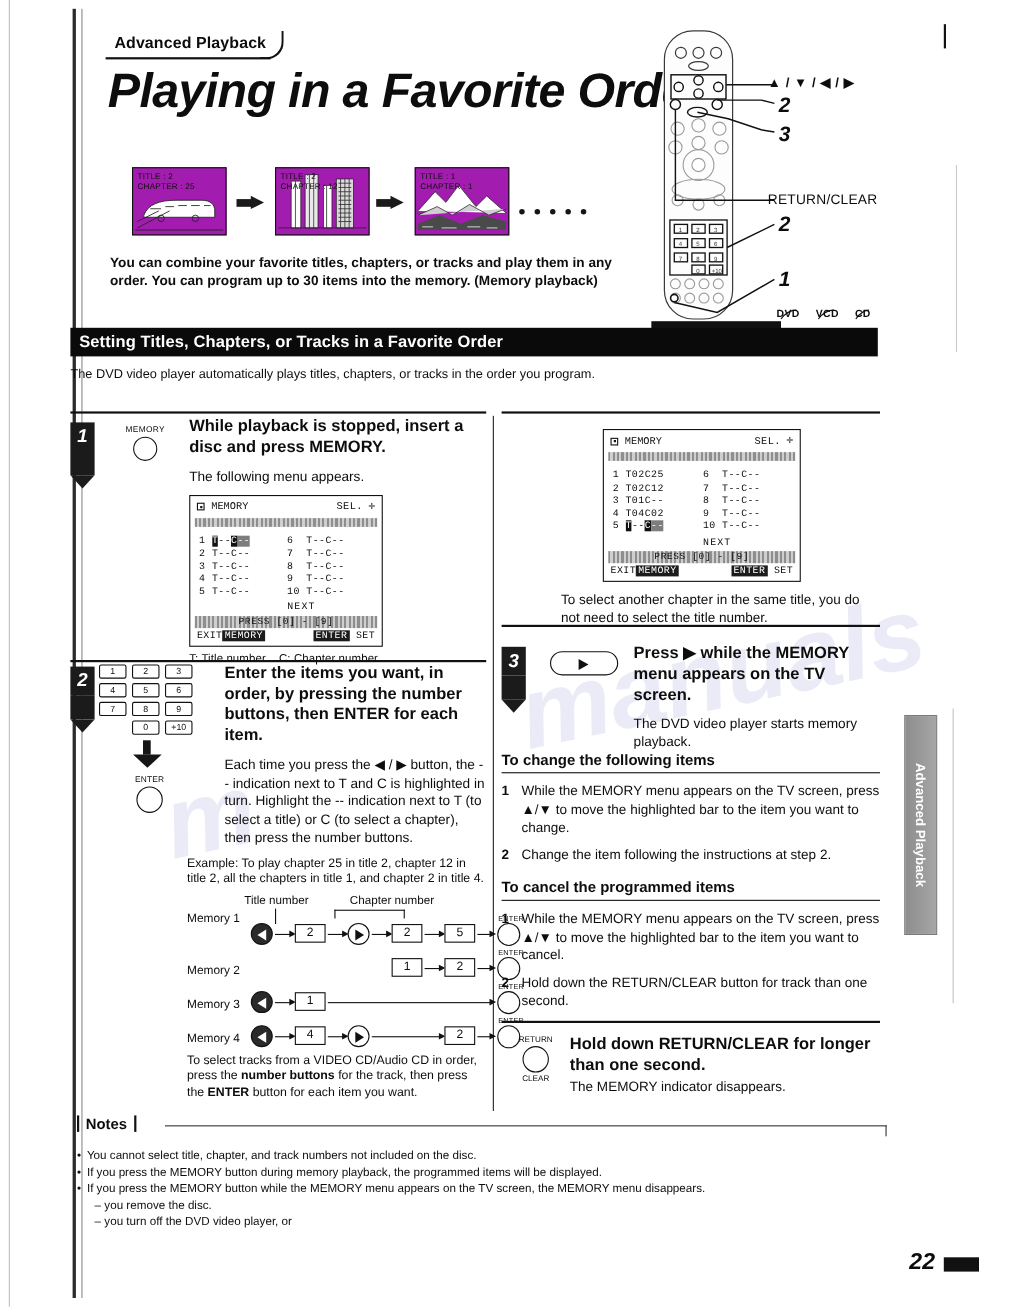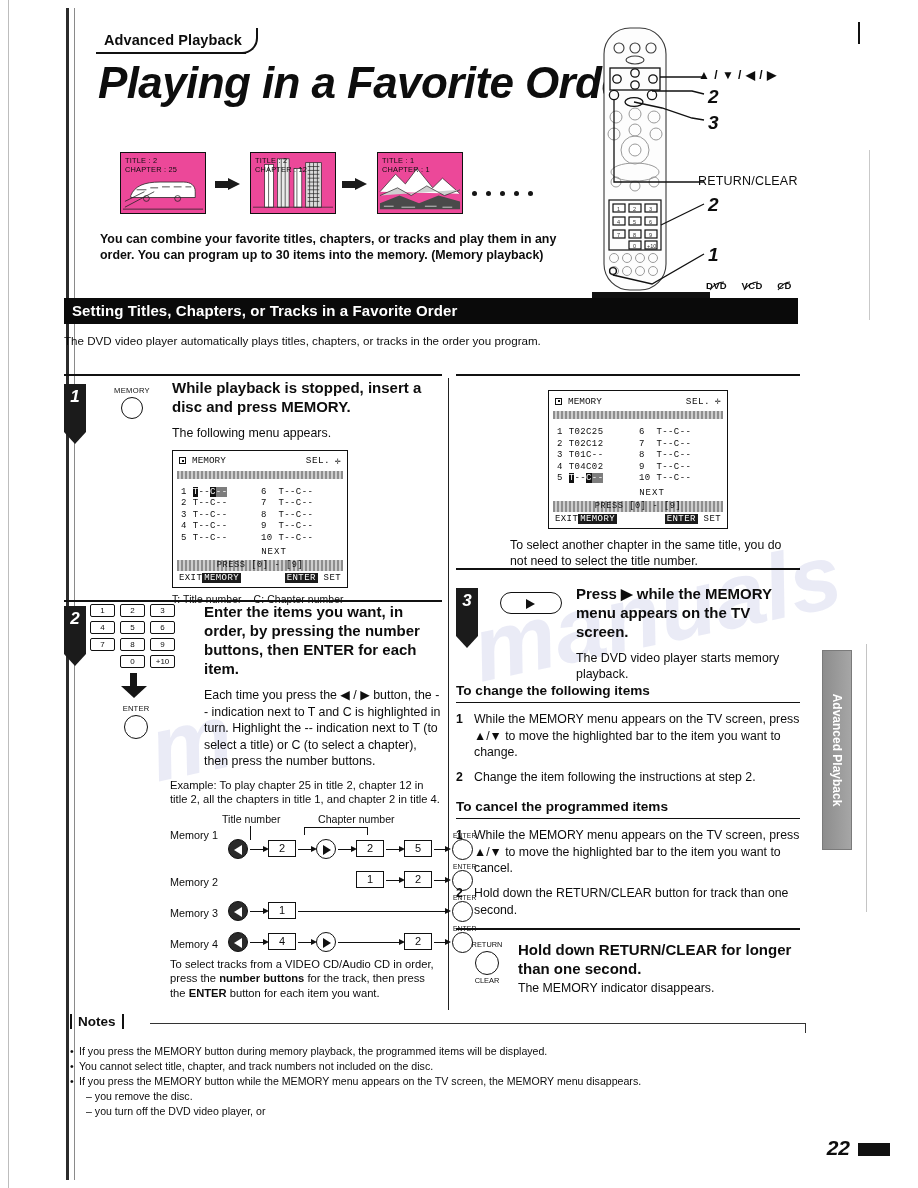--- a/index.html
+++ b/index.html
@@ -37,21 +37,21 @@
   .title {
     position:absolute; left:98px; top:58px;
     font-size:44px; font-weight:bold; font-style:italic;
     letter-spacing:-0.6px; white-space:nowrap;
   }
 
   
   .tvstrip { position:absolute; left:120px; top:152px; width:420px; height:68px; }
   .tv {
     position:absolute; top:0; width:86px; height:62px;
-    border:1.6px solid #111; background:#ec4899; overflow:hidden;
+    border:1.6px solid #111; background:#a21caf; overflow:hidden;
   }
   .tv.s1 { left:0; }
   .tv.s2 { left:130px; }
   .tv.s3 { left:257px; }
   .tv .osd { position:absolute; left:4px; top:3px; font-size:7.4px; line-height:9.4px; letter-spacing:.2px; z-index:3; }
   .arrowbig {
     position:absolute; top:26px; width:26px; height:12px;
   }
   .arrowbig.a1 { left:95px; }
   .arrowbig.a2 { left:222px; }
@@ -737,22 +737,22 @@
     </div>
   </div>
 
   <div class="notesbox">
     <div class="notes-head">
       <div class="notes-tab">Notes</div>
       <div class="notes-line"></div>
       <div class="notes-corner"></div>
     </div>
     <div style="margin-top:8px;">
+      <div class="note"><span class="b">•</span><span>You cannot select title, chapter, and track numbers not included on the disc.</span></div>
       <div class="note"><span class="b">•</span><span>If you press the MEMORY button during memory playback, the programmed items will be displayed.</span></div>
-      <div class="note"><span class="b">•</span><span>You cannot select title, chapter, and track numbers not included on the disc.</span></div>
       <div class="note"><span class="b">•</span><span>If you press the MEMORY button while the MEMORY menu appears on the TV screen, the MEMORY menu disappears.</span></div>
       <div class="note sub">– you remove the disc.</div>
       <div class="note sub">– you turn off the DVD video player, or</div>
     </div>
   </div>
 
   <div class="sidetab">
     <span>Advanced Playback</span>
   </div>
   <div class="sideline"></div>

